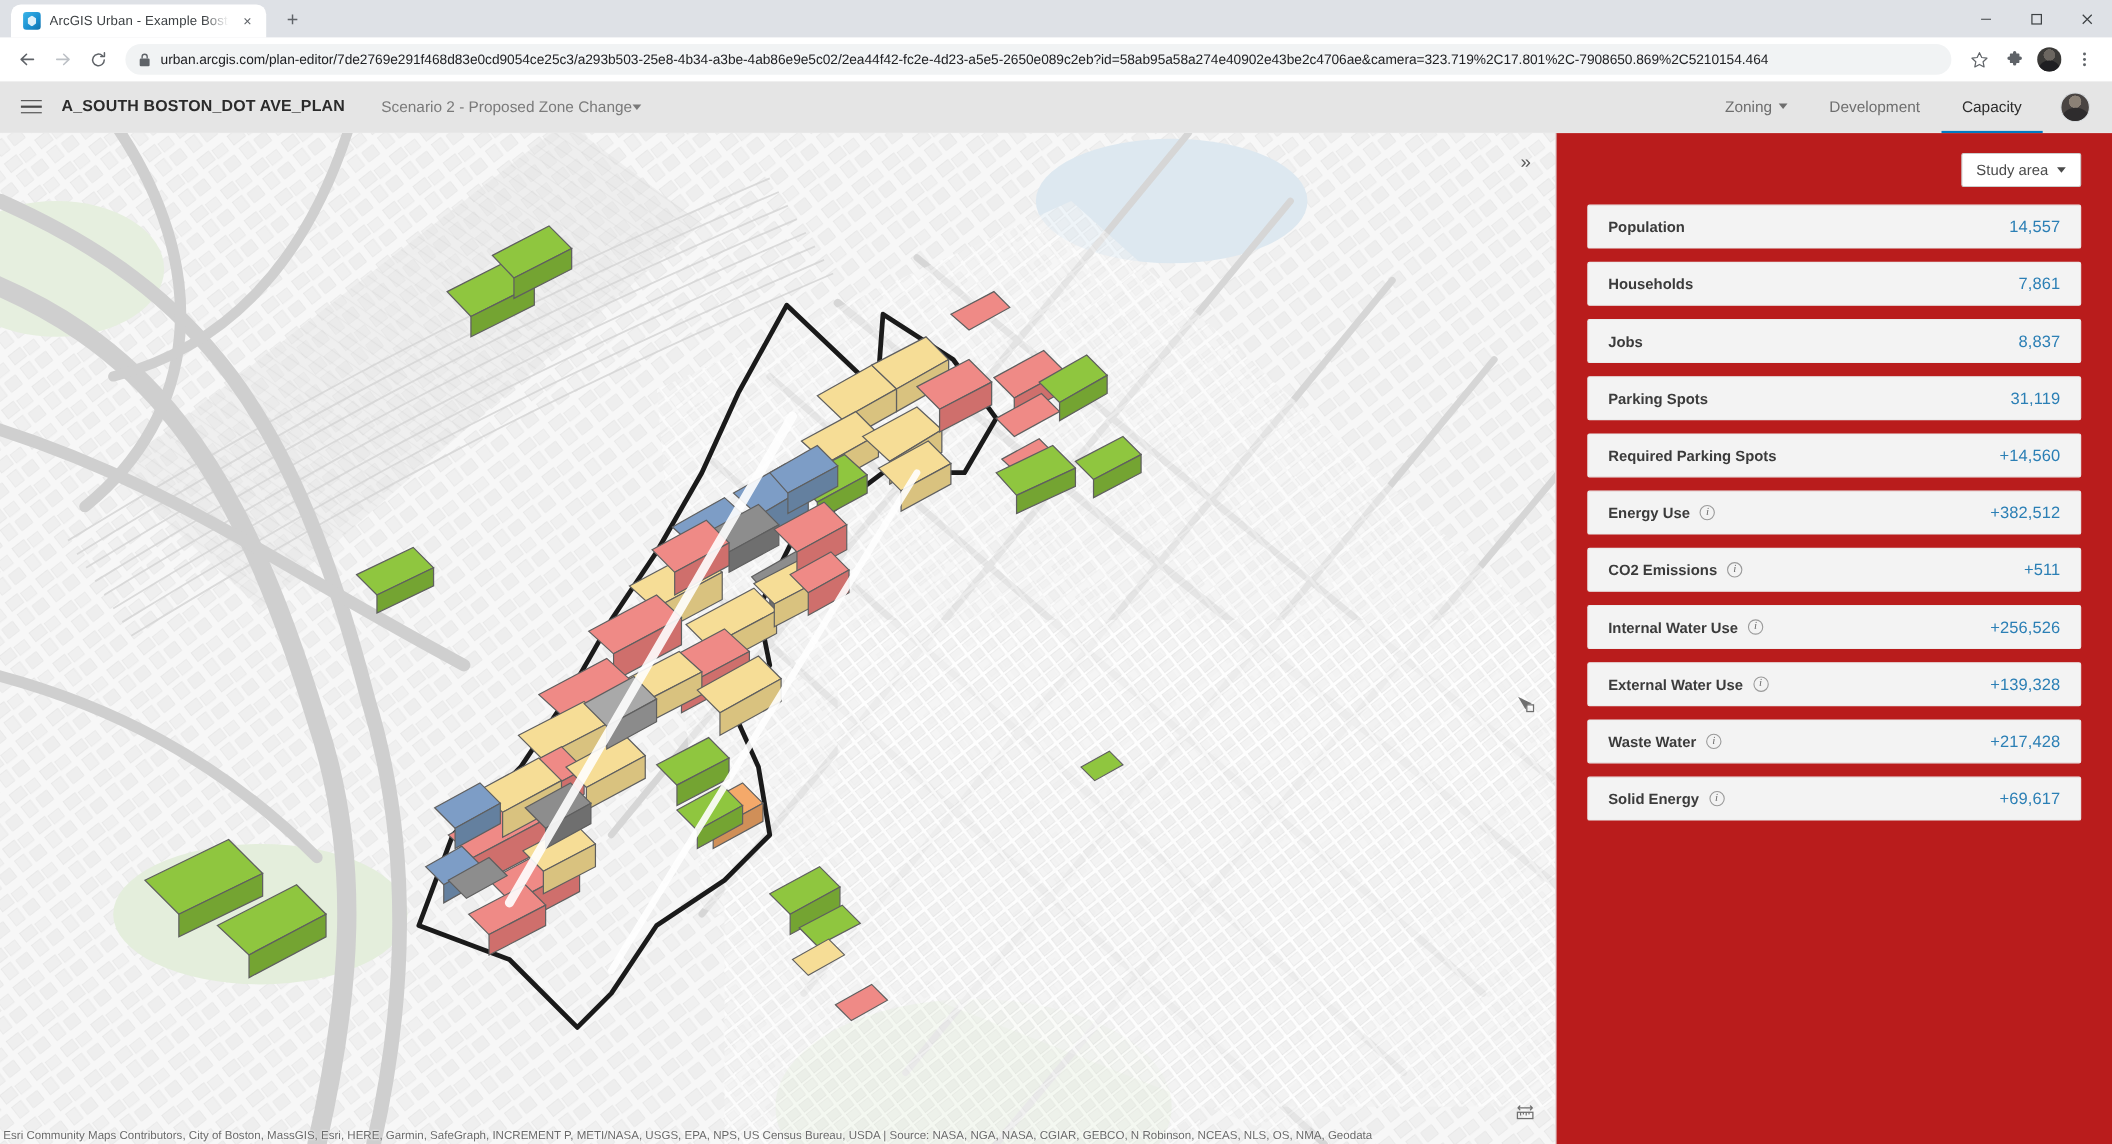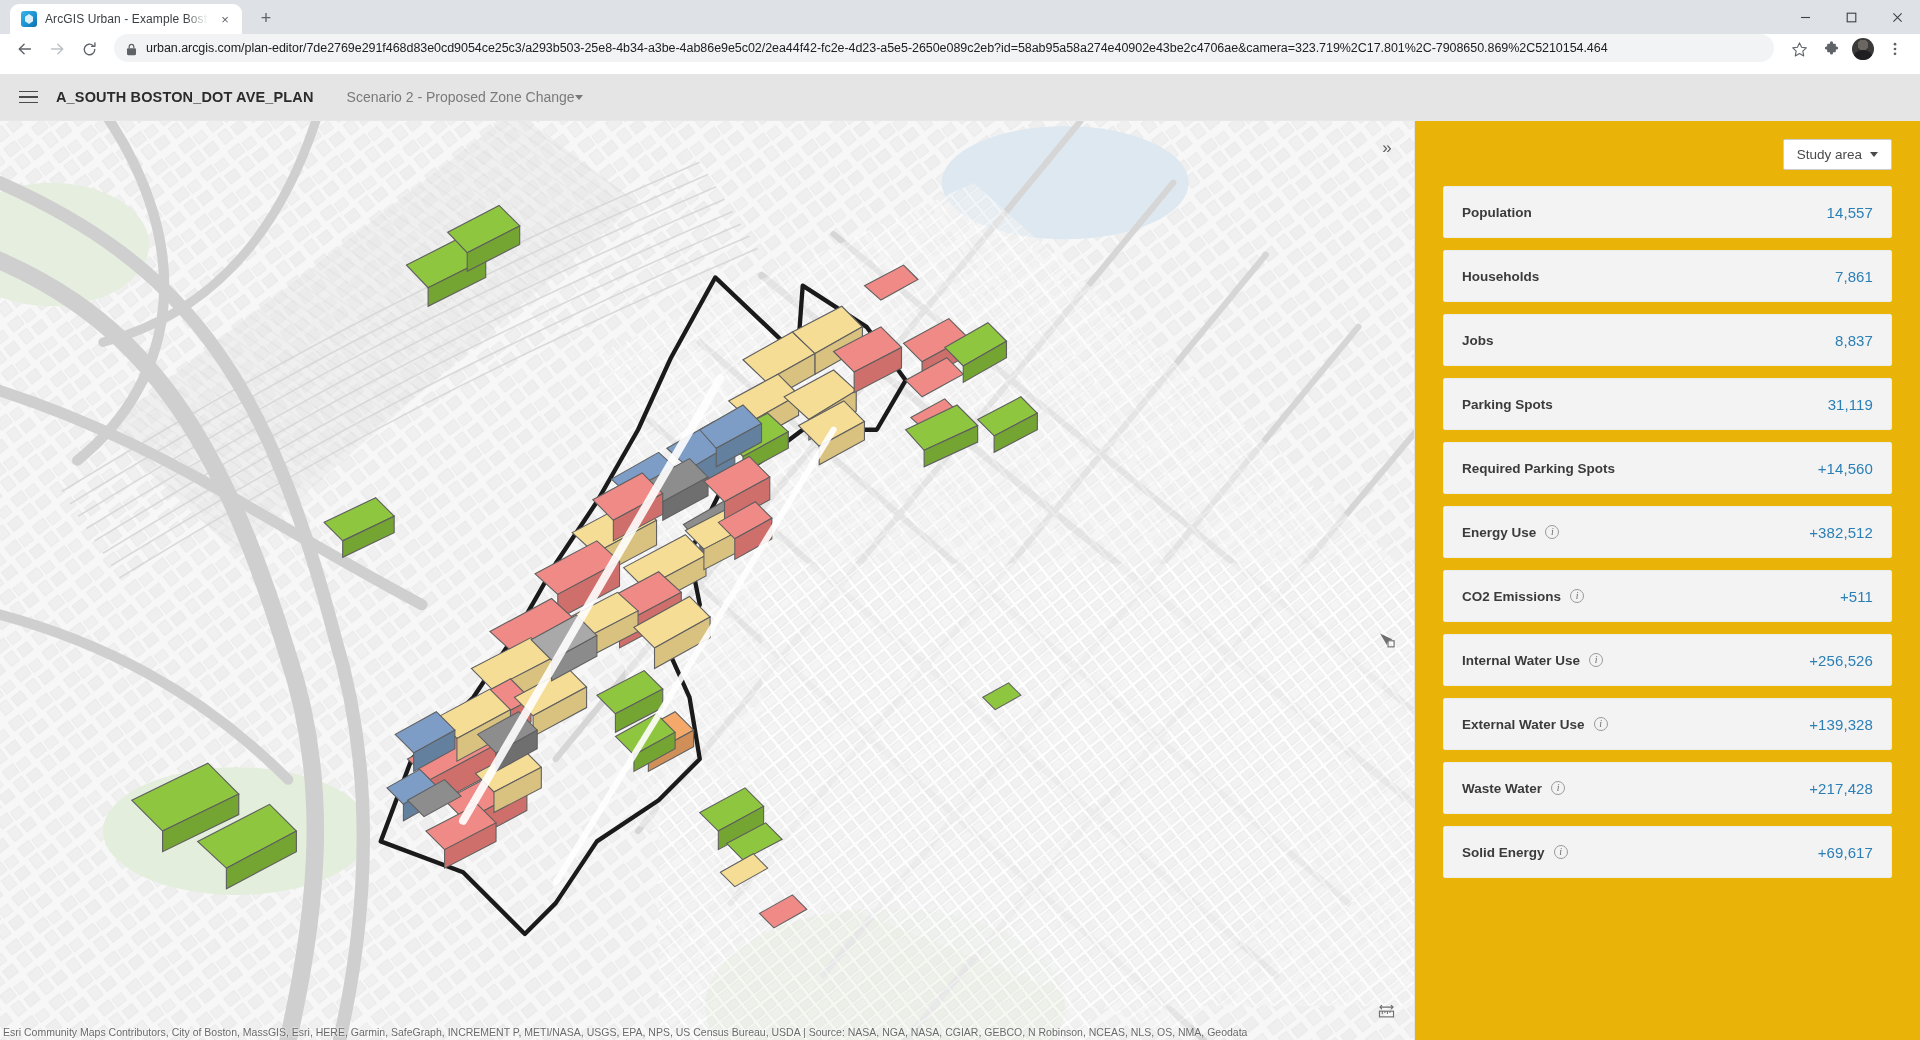--- a/index.html
+++ b/index.html
@@ -68,21 +68,21 @@
   }
   .win-btn {
     width:46px; height:34px; display:flex; align-items:center; justify-content:center;
     color:#3c4043; font-size:11px;
   }
   .win-btn svg { display:block; }
 
   .toolbar {
     height: 40px;
     background: #ffffff;
-    display: flex; 
+    display: flex; align-items: center;
     padding: 0 10px; gap: 2px; flex: none;
   }
   .nav-btn {
     width: 30px; height: 30px;
     display:flex; align-items:center; justify-content:center;
     color:#5f6368; border-radius:50%; flex:none;
   }
   .nav-btn.disabled { color:#bdc1c6; }
   .omnibox {
     flex: 1; height: 28px; margin: 0 8px;
@@ -182,39 +182,39 @@
     display:flex; align-items:center; justify-content:center;
     color:#6f6f6f; pointer-events:auto;
   }
   .rail-expand { top: 8px; font-size:17px; color:#5b5b5b; letter-spacing:-2px; }
   .rail-select { top: 500px; }
   .rail-measure { top: 872px; }
   .rail-daylight { top: 917px; }
 
   
   .panel {
-    flex: 1; background:#eab308;
+    flex: 1; background:#b91c1c;
     border-left: 1px solid #e3e3e3;
     display:flex; flex-direction:column;
     padding: 18px 28px 0 28px;
     min-width:0;
   }
   .panel-top { display:flex; justify-content:flex-end; margin-bottom: 16px; }
   .study-area-btn {
     border: 1px solid #cdcdcd; background:#fff; border-radius:2px;
     font-size: 13.5px; color:#4a4a4a;
     padding: 7px 13px; display:flex; align-items:center; gap:8px;
     font-family: "Liberation Sans", sans-serif;
   }
   .metric-list { display:flex; flex-direction:column; gap: 12px; }
   .metric-row {
     background: #f3f3f3;
     border: 1px solid #ececec;
     border-radius: 2px;
-    height: 52px;
+    height: 40px;
     display:flex; align-items:center;
     padding: 0 18px;
     justify-content: space-between;
   }
   .metric-left { display:flex; align-items:center; gap:9px; min-width:0; }
   .metric-label {
     font-size: 13.5px; color:#3b3b3b; font-weight:bold; white-space:nowrap;
   }
   .info-icon {
     width: 14px; height:14px; border-radius:50%;
@@ -316,20 +316,33 @@
           <i></i>
           <i></i>
       </div>
       <div class="plan-title">A_SOUTH BOSTON_DOT AVE_PLAN</div>
       <div class="scenario">
         <span>Scenario 2 - Proposed Zone Change</span>
         <span class="caret"></span>
       </div>
       <div class="nav-spacer"></div>
 
+      <div class="topnav">
+        <div class="topnav-item">
+          <span>Zoning</span>
+          <span class="caret"></span>
+        </div>
+        <div class="topnav-item">
+          <span>Development</span>
+        </div>
+        <div class="topnav-item active">
+          <span>Capacity</span>
+        </div>
+        <div class="user-avatar"></div>
+      </div>
     </div>
 
     <div class="body-row">
 
       <div class="map-wrap">
         <div class="map-canvas">
           <svg viewBox="0 0 1414 893" preserveAspectRatio="xMidYMid slice">
             <defs>
               <pattern id="blockTex" width="34" height="34" patternUnits="userSpaceOnUse" patternTransform="rotate(-38)">
                 <rect width="34" height="34" fill="#ffffff"></rect>

